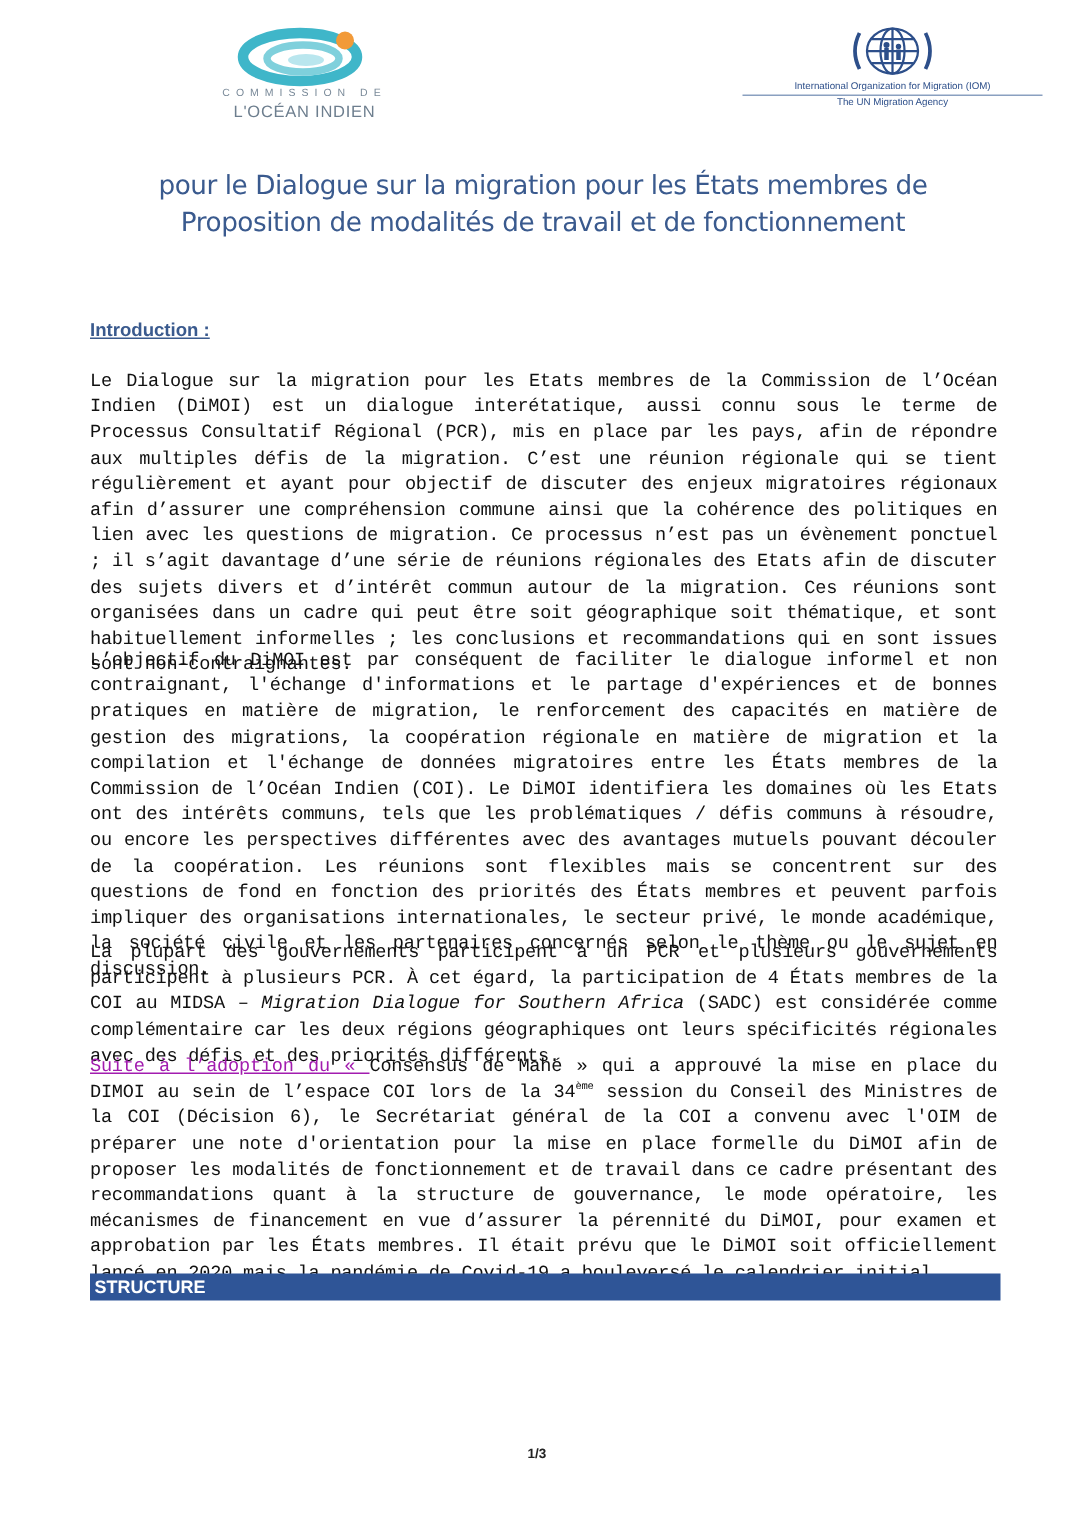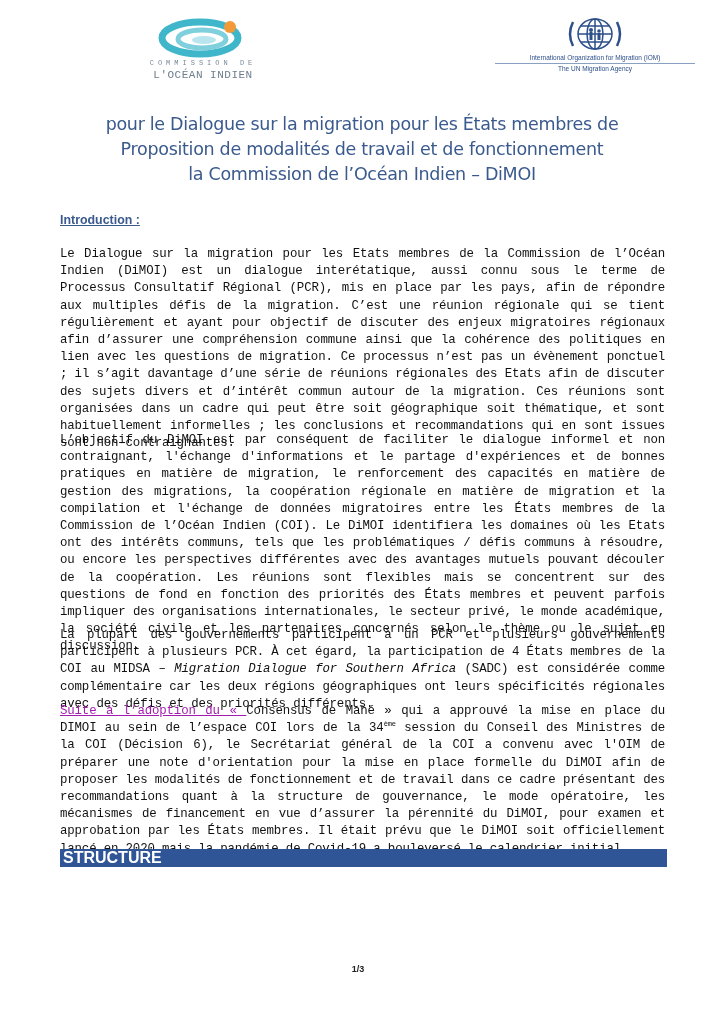--- a/index.html
+++ b/index.html
@@ -1,21 +1,21 @@
 <!DOCTYPE html>
 <html><head>
 <meta charset="utf-8">
 <style>
   html, body { margin: 0; padding: 0; background: #ffffff; }
   body { width: 724px; height: 1024px; position: relative; overflow: hidden;
          font-family: "Liberation Sans", sans-serif; color: #111; }
   .page { position: absolute; left: 0; top: 0; width: 724px; height: 1024px; }
 
   
-  .logo-coi { position: absolute; left: 128px; top: 14px; width: 150px; height: 70px; font-family: Liberation Mono, monospace; }
+  .logo-coi { position: absolute; left: 128px; top: 14px; width: 150px; height: 70px; }
   .logo-iom { position: absolute; left: 495px; top: 14px; width: 200px; height: 60px; }
   .coi-text1 { position: absolute; left: 0; top: 45px; width: 150px; text-align: center;
                font-size: 7px; letter-spacing: 4px; color: #7a8a99; }
   .coi-text2 { position: absolute; left: 0; top: 55px; width: 150px; text-align: center;
                font-size: 11px; letter-spacing: 0.5px; color: #6d7e8e; }
   .iom-text1 { position: absolute; left: 0; top: 40px; width: 200px; text-align: center;
                font-size: 6.5px; color: #2d4f8a; border-bottom: 1px solid #8aa0c0; padding-bottom: 2px; }
   .iom-text2 { position: absolute; left: 0; top: 51px; width: 200px; text-align: center;
                font-size: 6.5px; color: #2d4f8a; }
 
@@ -28,21 +28,21 @@
                font-family: Liberation Mono, monospace; font-size: 12.4px; line-height: 17.2px;
                text-align: justify; color: #111; letter-spacing: -0.15px; }
 
   .intro-heading { position: absolute; left: 60px; top: 213px; font-size: 12.4px; font-weight: bold;
                    color: #3a5a8e; text-decoration: underline; text-align: center; }
 
   .link-like { color: #a21caf; text-decoration: underline; }
   sup { font-size: 7px; line-height: 0; }
 
   .section-bar { position: absolute; left: 60px; top: 849px; width: 607px; height: 18px;
-                 background: #2f5597; color: #fff; font-size: 16px; font-weight: bold;
+                 background: #2f5597; color: #fff; font-size: 12px; font-weight: bold;
                  line-height: 18px; padding-left: 3px; box-sizing: border-box; }
 
   .page-num { position: absolute; left: 336px; top: 964px; width: 44px; text-align: center;
               font-size: 9px; font-weight: bold; color: #222; }
 </style>
 </head>
 <body>
 
 <div class="page">
 
@@ -73,21 +73,20 @@
         <rect x="102.5" y="19" width="3" height="7"></rect>
       </g>
     </svg>
     <div class="iom-text1">International Organization for Migration (IOM)</div>
     <div class="iom-text2">The UN Migration Agency</div>
   </div>
 
   <div class="title">
     <div>pour le Dialogue sur la migration pour les États membres de</div>
     <div>Proposition de modalités de travail et de fonctionnement</div>
-    <div>la Commission de l’Océan Indien – DiMOI</div>
   </div>
 
   <div class="intro-heading">Introduction :</div>
 
   <div class="body-text" style="top:246px;">Le Dialogue sur la migration pour les Etats membres de la Commission de l’Océan Indien (DiMOI) est un dialogue interétatique, aussi connu sous le terme de Processus Consultatif Régional (PCR), mis en place par les pays, afin de répondre aux multiples défis de la migration. C’est une réunion régionale qui se tient régulièrement et ayant pour objectif de discuter des enjeux migratoires régionaux afin d’assurer une compréhension commune ainsi que la cohérence des politiques en lien avec les questions de migration. Ce processus n’est pas un évènement ponctuel ; il s’agit davantage d’une série de réunions régionales des Etats afin de discuter des sujets divers et d’intérêt commun autour de la migration. Ces réunions sont organisées dans un cadre qui peut être soit géographique soit thématique, et sont habituellement informelles ; les conclusions et recommandations qui en sont issues sont non-contraignantes.</div>
 
   <div class="body-text" style="top:432px;">L’objectif du DiMOI est par conséquent de faciliter le dialogue informel et non contraignant, l'échange d'informations et le partage d'expériences et de bonnes pratiques en matière de migration, le renforcement des capacités en matière de gestion des migrations, la coopération régionale en matière de migration et la compilation et l'échange de données migratoires entre les États membres de la Commission de l’Océan Indien (COI). Le DiMOI identifiera les domaines où les Etats ont des intérêts communs, tels que les problématiques / défis communs à résoudre, ou encore les perspectives différentes avec des avantages mutuels pouvant découler de la coopération. Les réunions sont flexibles mais se concentrent sur des questions de fond en fonction des priorités des États membres et peuvent parfois impliquer des organisations internationales, le secteur privé, le monde académique, la société civile et les partenaires concernés selon le thème ou le sujet en discussion.</div>
 
   <div class="body-text" style="top:627px;"><span>La plupart des gouvernements participent à un PCR et plusieurs gouvernements participent à plusieurs PCR. À cet égard, la participation de 4 États membres de la COI au MIDSA – </span><em>Migration Dialogue for Southern Africa</em><span> (SADC) est considérée comme complémentaire car les deux régions géographiques ont leurs spécificités régionales avec des défis et des priorités différents.</span></div>
 

